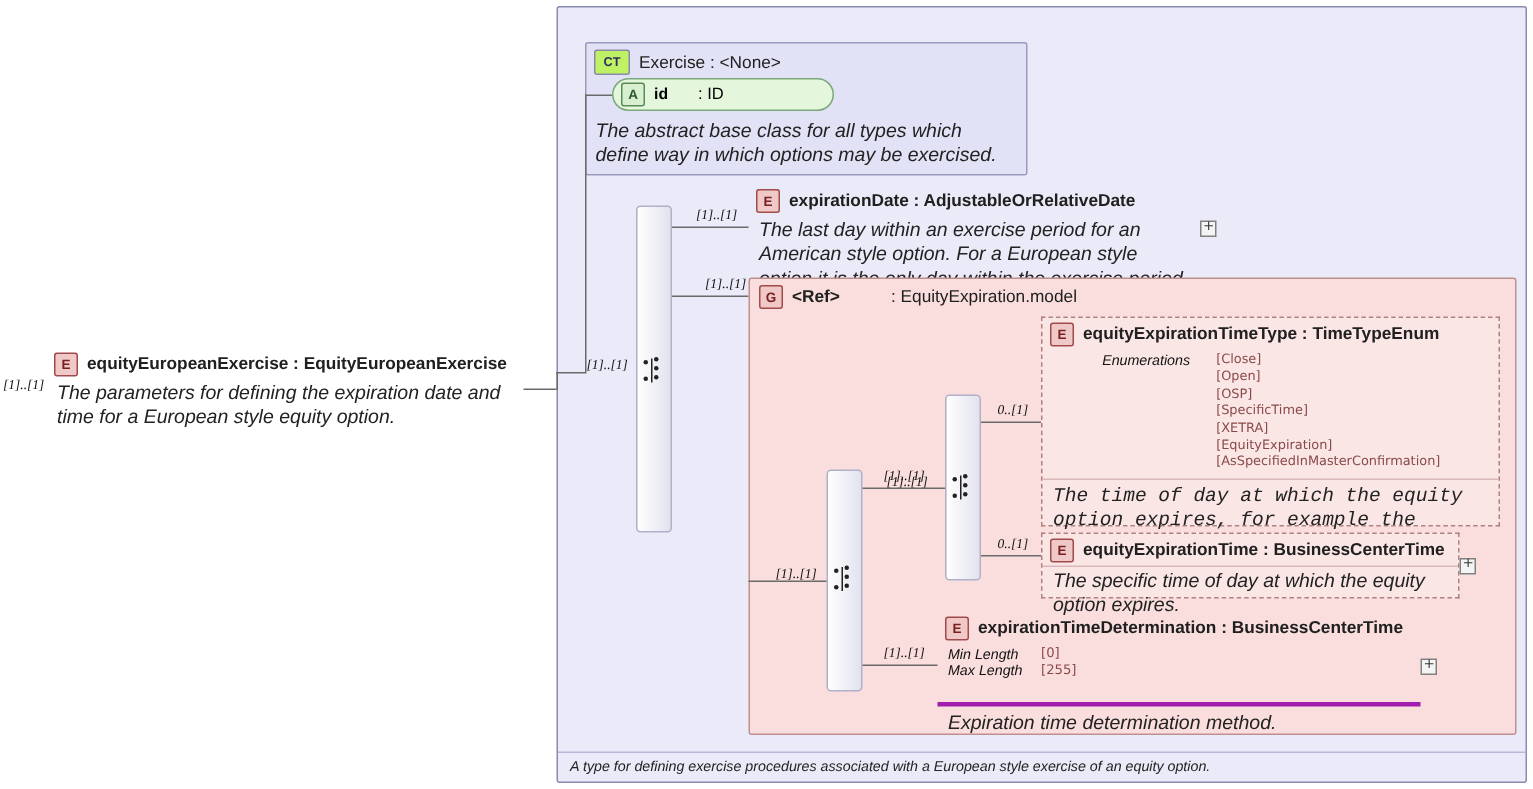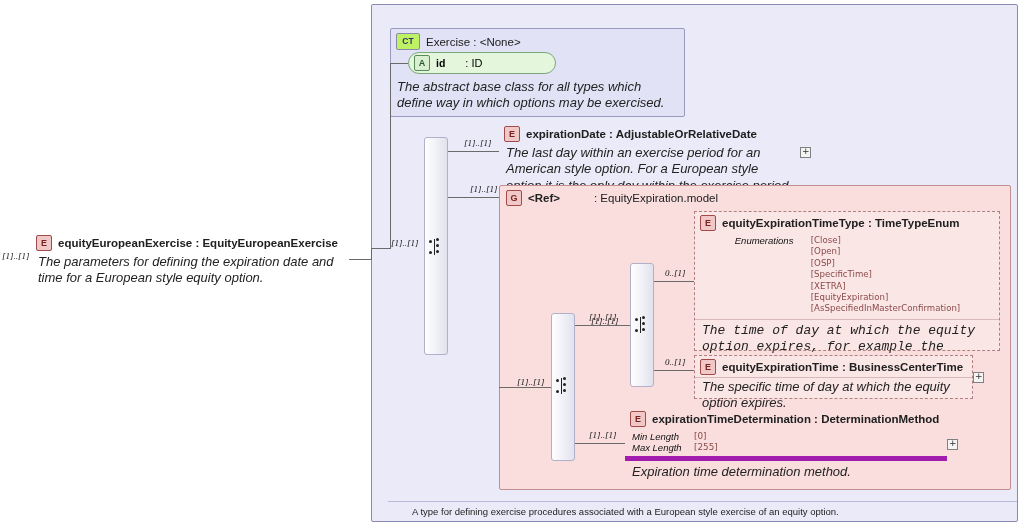--- a/index.html
+++ b/index.html
@@ -93,24 +93,25 @@
     background: #eaeaf8;
     border-radius: 2px;
   }
   #ct-outer-head {
     display: flex; align-items: center; gap: 7px;
     padding: 4px 6px 3px 6px;
   }
   #ct-outer-title { font-size: 11.5px; color: #1a1a3a; }
   #ct-outer-footer {
     position: absolute;
-    left: 16px; right: 0; bottom: 0;
+    left: 0; right: 0; bottom: 0;
     border-top: 1px solid #b8b8d8;
-    padding: 4px 24px;
+    padding: 4px 8px;
     font-size: 9.5px;
+    font-style: italic;
     color: #222;
   }
 
   
   #exercise-box {
     left: 390px; top: 28px; width: 295px; height: 89px;
     border: 1px solid #9a9ac0;
     background: #e2e2f6;
     border-radius: 2px;
   }
@@ -394,27 +395,27 @@
     <span class="badge">E</span>
     <span class="node-title bold-name">equityExpirationTime : BusinessCenterTime</span>
   </div>
   <div class="node-body" style="border-top:1px solid #d8b8b8;">The specific time of day at which the equity option expires.</div>
 </div>
 <div class="plusbox" style="left:973px; top:372px;"></div>
 
 <div class="abs" id="etdet-box">
   <div class="node-head">
     <span class="badge">E</span>
-    <span class="node-title bold-name">expirationTimeDetermination : DeterminationMethod</span>
+    <span class="node-title bold-name">expirationTimeDetermination : BusinessCenterTime</span>
   </div>
   <div class="len-table">
     <div class="len-row">
       <span class="len-k">Min Length</span>
       <span class="len-v">[0]</span>
     </div>
     <div class="len-row">
       <span class="len-k">Max Length</span>
       <span class="len-v">[255]</span>
     </div>
   </div>
-  <div class="node-body" style="border-top:5px solid #a21caf; margin-top:3px;">Expiration time determination method.</div>
+  <div class="node-body" style="border-top:3px solid #a21caf; margin-top:15px;">Expiration time determination method.</div>
 </div>
 <div class="plusbox" style="left:947px; top:439px;"></div>
 
 </body></html>

